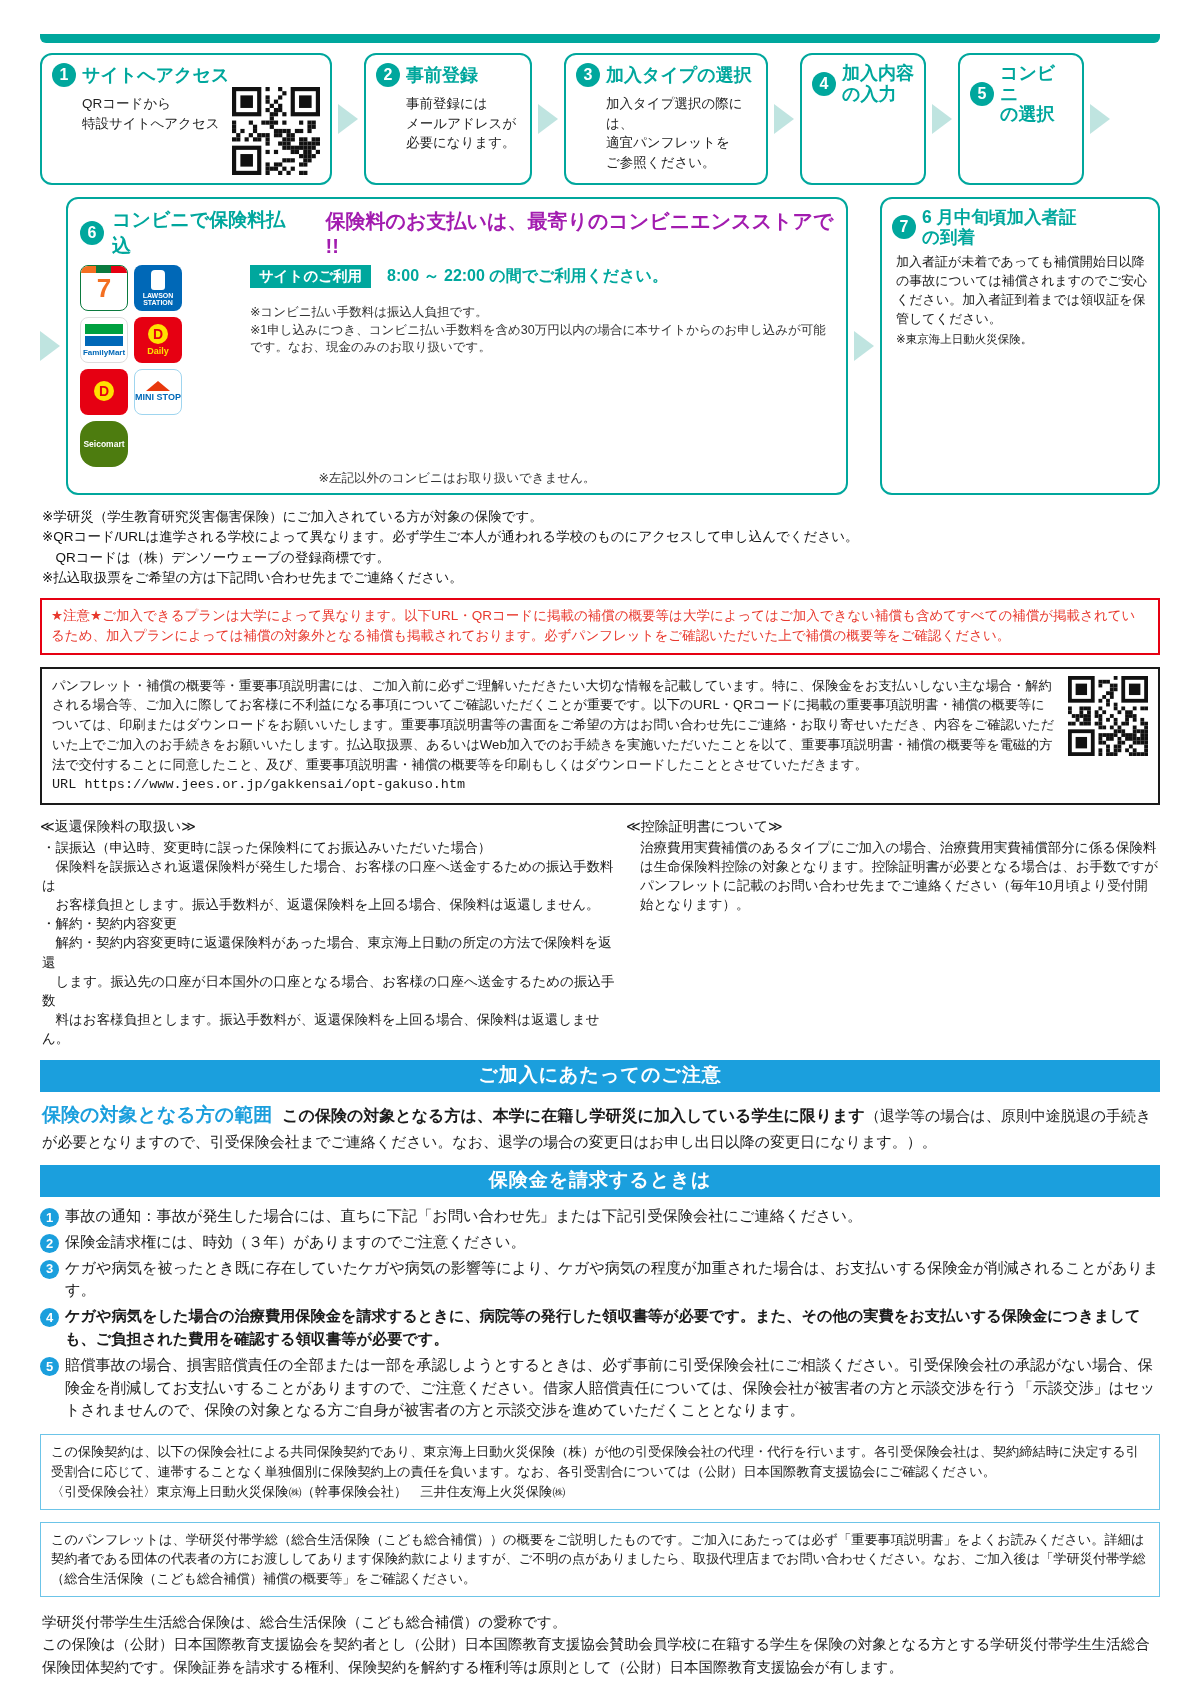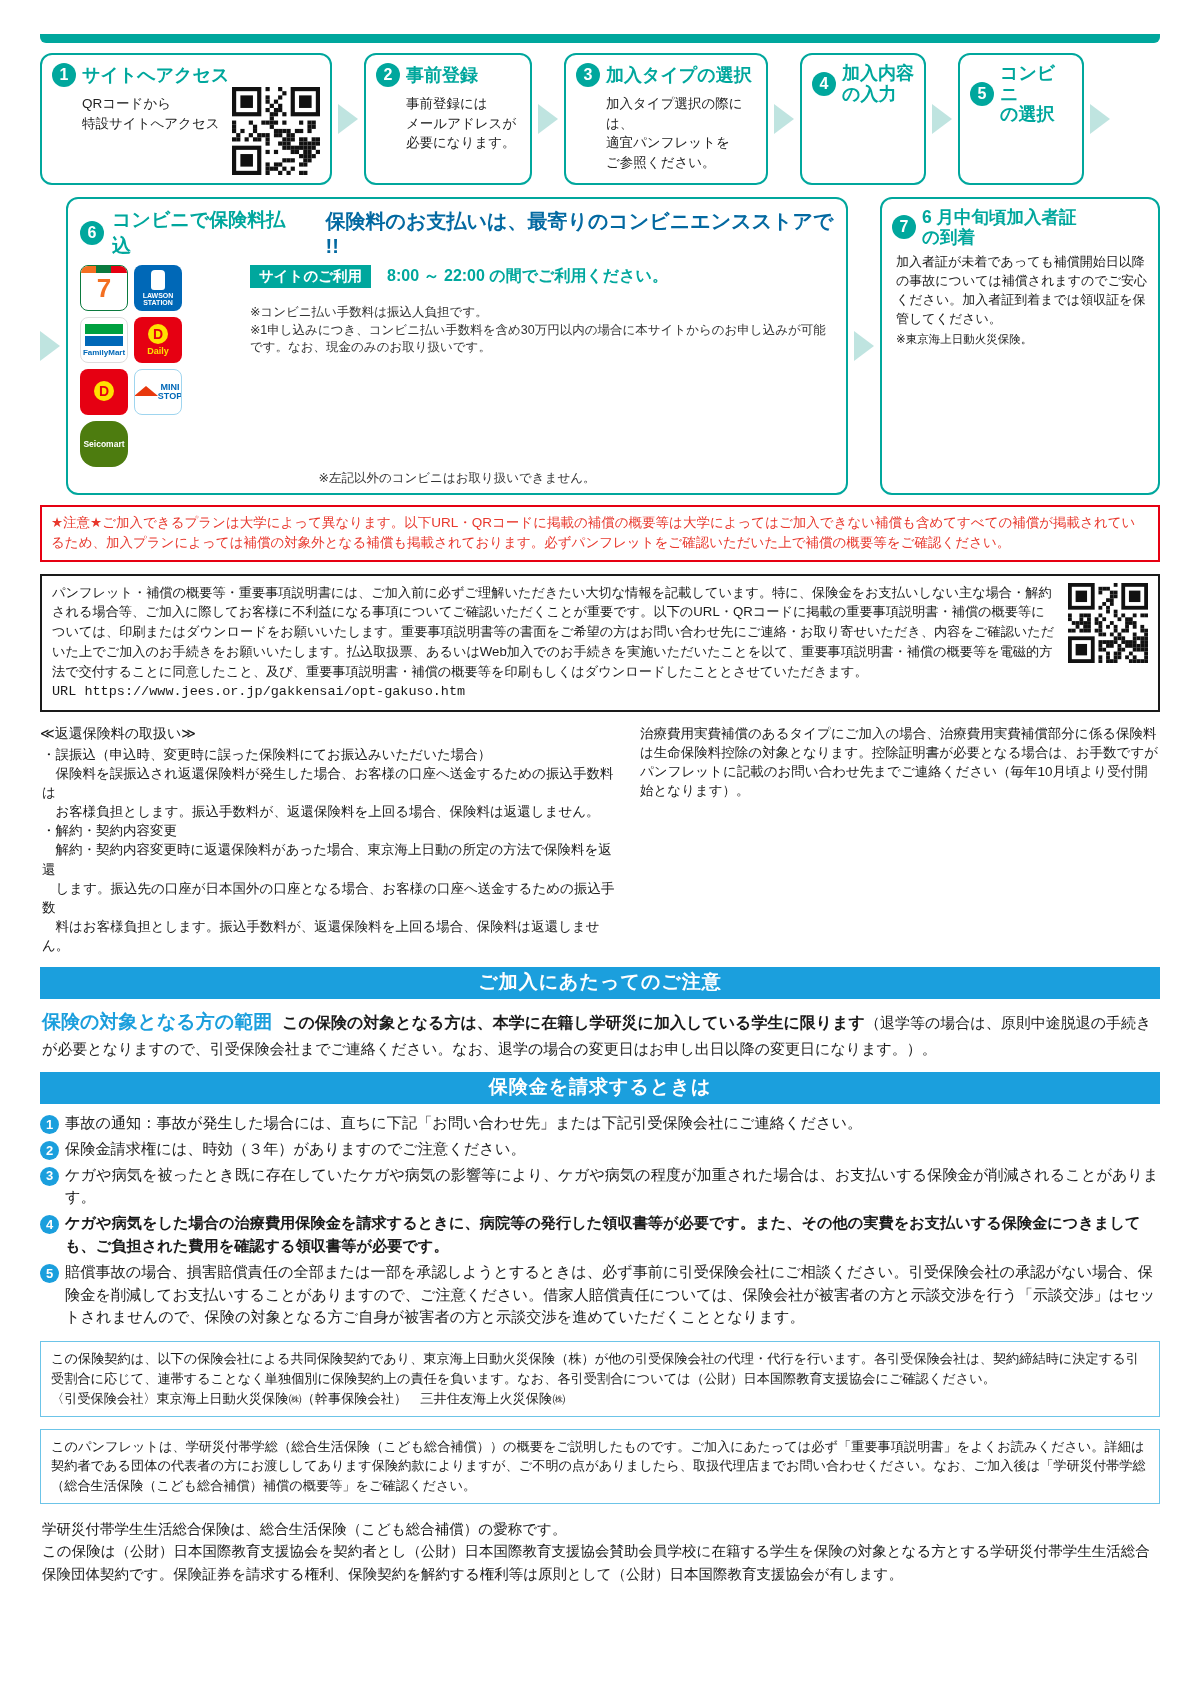--- a/index.html
+++ b/index.html
@@ -23,34 +23,34 @@
   .stitle{font-size:18px;font-weight:bold;color:#00a79d;line-height:1.15;}
   .sbody{font-size:13.5px;color:#222;margin:7px 0 0 30px;line-height:1.45;}
   .s1flex{display:flex;justify-content:space-between;align-items:flex-start;}
   .tri{align-self:center;width:0;height:0;border-left:20px solid #bfe4e0;border-top:15px solid transparent;border-bottom:15px solid transparent;flex:0 0 auto;}
 
   
   .row2{display:flex;align-items:stretch;gap:6px;margin-top:12px;}
   .box6{border:2.5px solid #00a79d;border-radius:12px;background:#fff;padding:8px 12px 6px;box-sizing:border-box;flex:1 1 auto;}
   .box6-head{display:flex;align-items:center;gap:8px;}
   .box6-title{font-size:19px;font-weight:bold;color:#00a79d;}
-  .box6-headline{font-size:20px;font-weight:bold;color:#0369a1;margin-left:20px;}
+  .box6-headline{font-size:20px;font-weight:bold;color:#a21caf;margin-left:20px;}
   .box6-main{display:flex;gap:14px;margin-top:6px;}
   .logos{width:218px;display:flex;flex-wrap:wrap;gap:6px;align-content:flex-start;}
   .tile{width:48px;height:46px;border-radius:8px;display:flex;align-items:center;justify-content:center;font-weight:bold;overflow:hidden;box-sizing:border-box;text-align:center;}
   .st-seven{background:#fff;border:1.5px solid #0b7a3e;color:#f36f21;font-size:26px;position:relative;}
   .st-seven i{position:absolute;top:0;left:0;right:0;height:7px;background:linear-gradient(90deg,#f36f21 33%,#0b7a3e 33% 66%,#e60012 66%);}
   .st-lawson{background:#0068b7;color:#fff;font-size:7px;flex-direction:column;}
   .st-lawson .bottle{width:14px;height:20px;background:#fff;border-radius:4px 4px 3px 3px;margin-bottom:2px;}
   .st-fami{background:#fff;border:1px solid #ddd;flex-direction:column;color:#0068b7;font-size:8px;gap:2px;}
   .st-fami .b1{width:38px;height:10px;background:#00a040;}
   .st-fami .b2{width:38px;height:10px;background:#0068b7;}
   .st-daily,.st-yama{background:#e60012;color:#ffe100;font-size:9px;flex-direction:column;}
   .st-daily .dot,.st-yama .dot{width:20px;height:20px;background:#ffe100;color:#e60012;border-radius:50%;font-size:14px;display:flex;align-items:center;justify-content:center;margin-bottom:2px;}
-  .st-mini{background:#fff;border:1.5px solid #9fd5ef;color:#0068b7;font-size:9px;line-height:1.05;}
+  .st-mini{background:#fff;border:1.5px solid #9fd5ef;color:#0068b7;font-size:9px;flex-direction:column;line-height:1.05;}
   .st-mini .roof{width:0;height:0;border-bottom:10px solid #e8380d;border-left:12px solid transparent;border-right:12px solid transparent;margin-bottom:2px;}
   .st-seico{background:#4d7c0f;color:#fff;font-size:8.5px;border-radius:16px;}
   .pay-col{flex:1 1 auto;}
   .pay-line{display:flex;align-items:center;gap:16px;margin-bottom:5px;}
   .pay-label{background:#00a79d;color:#fff;font-weight:bold;font-size:14.5px;padding:2px 9px;flex:0 0 auto;}
   .pay-text{color:#00a79d;font-size:16px;font-weight:bold;}
   .pay-notes{font-size:12.5px;color:#333;line-height:1.4;margin-top:16px;}
   .box6-footnote{text-align:center;font-size:12.5px;color:#333;margin-top:3px;}
   .box7{border:2.5px solid #00a79d;border-radius:12px;background:#fff;padding:8px 10px;box-sizing:border-box;width:280px;flex:0 0 auto;}
   .box7 .stitle{font-size:17.5px;}
@@ -335,20 +335,24 @@
       <div class="step-head">
         <span class="snum">7</span>
         <span class="stitle pre">6 月中旬頃加入者証
 の到着</span>
       </div>
       <div class="box7-body">加入者証が未着であっても補償開始日以降の事故については補償されますのでご安心ください。加入者証到着までは領収証を保管してください。</div>
       <div class="box7-note">※東京海上日動火災保険。</div>
     </div>
   </div>
 
+  <div class="notes pre">※学研災（学生教育研究災害傷害保険）にご加入されている方が対象の保険です。
+※QRコード/URLは進学される学校によって異なります。必ず学生ご本人が通われる学校のものにアクセスして申し込んでください。
+　QRコードは（株）デンソーウェーブの登録商標です。
+※払込取扱票をご希望の方は下記問い合わせ先までご連絡ください。</div>
 
   <div class="caution-box">★注意★ご加入できるプランは大学によって異なります。以下URL・QRコードに掲載の補償の概要等は大学によってはご加入できない補償も含めてすべての補償が掲載されているため、加入プランによっては補償の対象外となる補償も掲載されております。必ずパンフレットをご確認いただいた上で補償の概要等をご確認ください。</div>
 
   <div class="important-box">
     <div class="imp-text">
       <span>パンフレット・補償の概要等・重要事項説明書には、ご加入前に必ずご理解いただきたい大切な情報を記載しています。特に、保険金をお支払いしない主な場合・解約される場合等、ご加入に際してお客様に不利益になる事項についてご確認いただくことが重要です。以下のURL・QRコードに掲載の重要事項説明書・補償の概要等については、印刷またはダウンロードをお願いいたします。重要事項説明書等の書面をご希望の方はお問い合わせ先にご連絡・お取り寄せいただき、内容をご確認いただいた上でご加入のお手続きをお願いいたします。払込取扱票、あるいはWeb加入でのお手続きを実施いただいたことを以て、重要事項説明書・補償の概要等を電磁的方法で交付することに同意したこと、及び、重要事項説明書・補償の概要等を印刷もしくはダウンロードしたこととさせていただきます。</span><br>
       <span class="imp-url">URL https://www.jees.or.jp/gakkensai/opt-gakuso.htm</span>
     </div>
     <div class="qr">
         <svg width="80" height="80" viewBox="0 0 21 21">
@@ -501,20 +505,21 @@
       <div class="col-title">≪返還保険料の取扱い≫</div>
       <div class="col-body pre">・誤振込（申込時、変更時に誤った保険料にてお振込みいただいた場合）
 　保険料を誤振込され返還保険料が発生した場合、お客様の口座へ送金するための振込手数料は
 　お客様負担とします。振込手数料が、返還保険料を上回る場合、保険料は返還しません。
 ・解約・契約内容変更
 　解約・契約内容変更時に返還保険料があった場合、東京海上日動の所定の方法で保険料を返還
 　します。振込先の口座が日本国外の口座となる場合、お客様の口座へ送金するための振込手数
 　料はお客様負担とします。振込手数料が、返還保険料を上回る場合、保険料は返還しません。</div>
     </div>
     <div class="col-right">
+      <div class="col-title">≪控除証明書について≫</div>
       <div class="col-body">治療費用実費補償のあるタイプにご加入の場合、治療費用実費補償部分に係る保険料は生命保険料控除の対象となります。控除証明書が必要となる場合は、お手数ですがパンフレットに記載のお問い合わせ先までご連絡ください（毎年10月頃より受付開始となります）。</div>
     </div>
   </div>
 
   <div class="blue-bar">ご加入にあたってのご注意</div>
 
   <p class="scope">
     <span class="scope-label">保険の対象となる方の範囲</span><b>この保険の対象となる方は、本学に在籍し学研災に加入している学生に限ります</b><span>（退学等の場合は、原則中途脱退の手続きが必要となりますので、引受保険会社までご連絡ください。なお、退学の場合の変更日はお申し出日以降の変更日になります。）。</span>
   </p>
 

